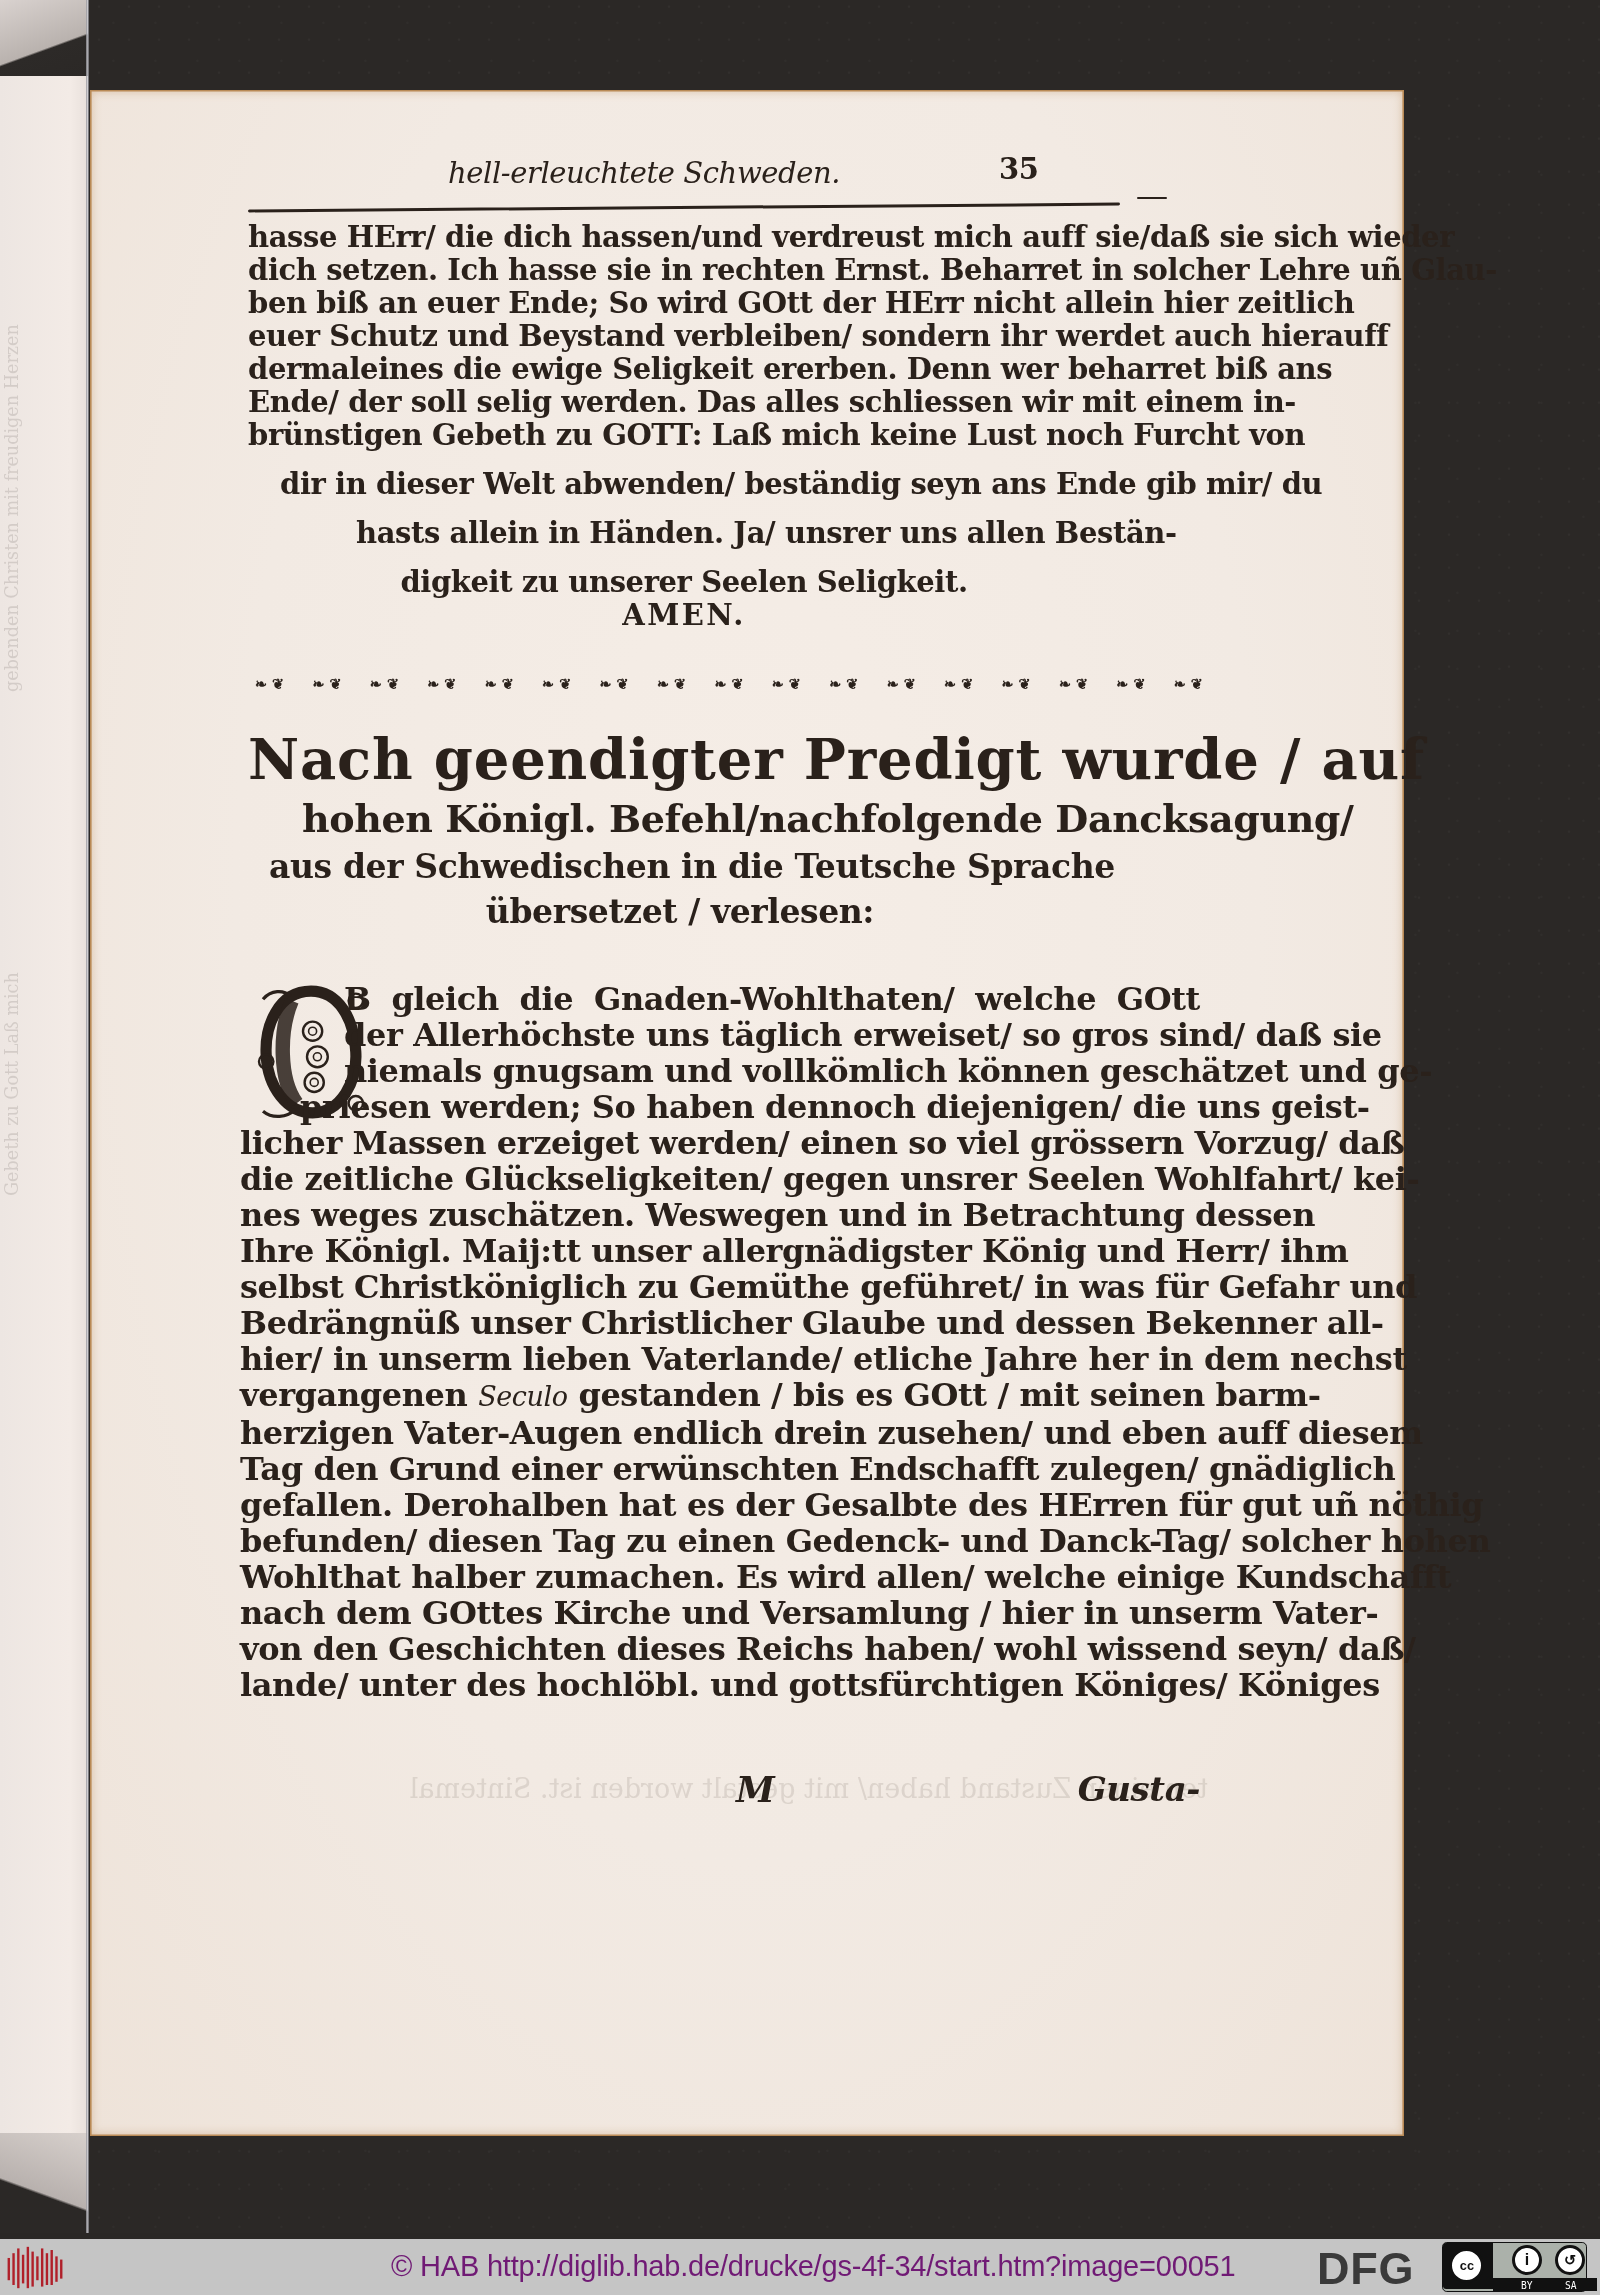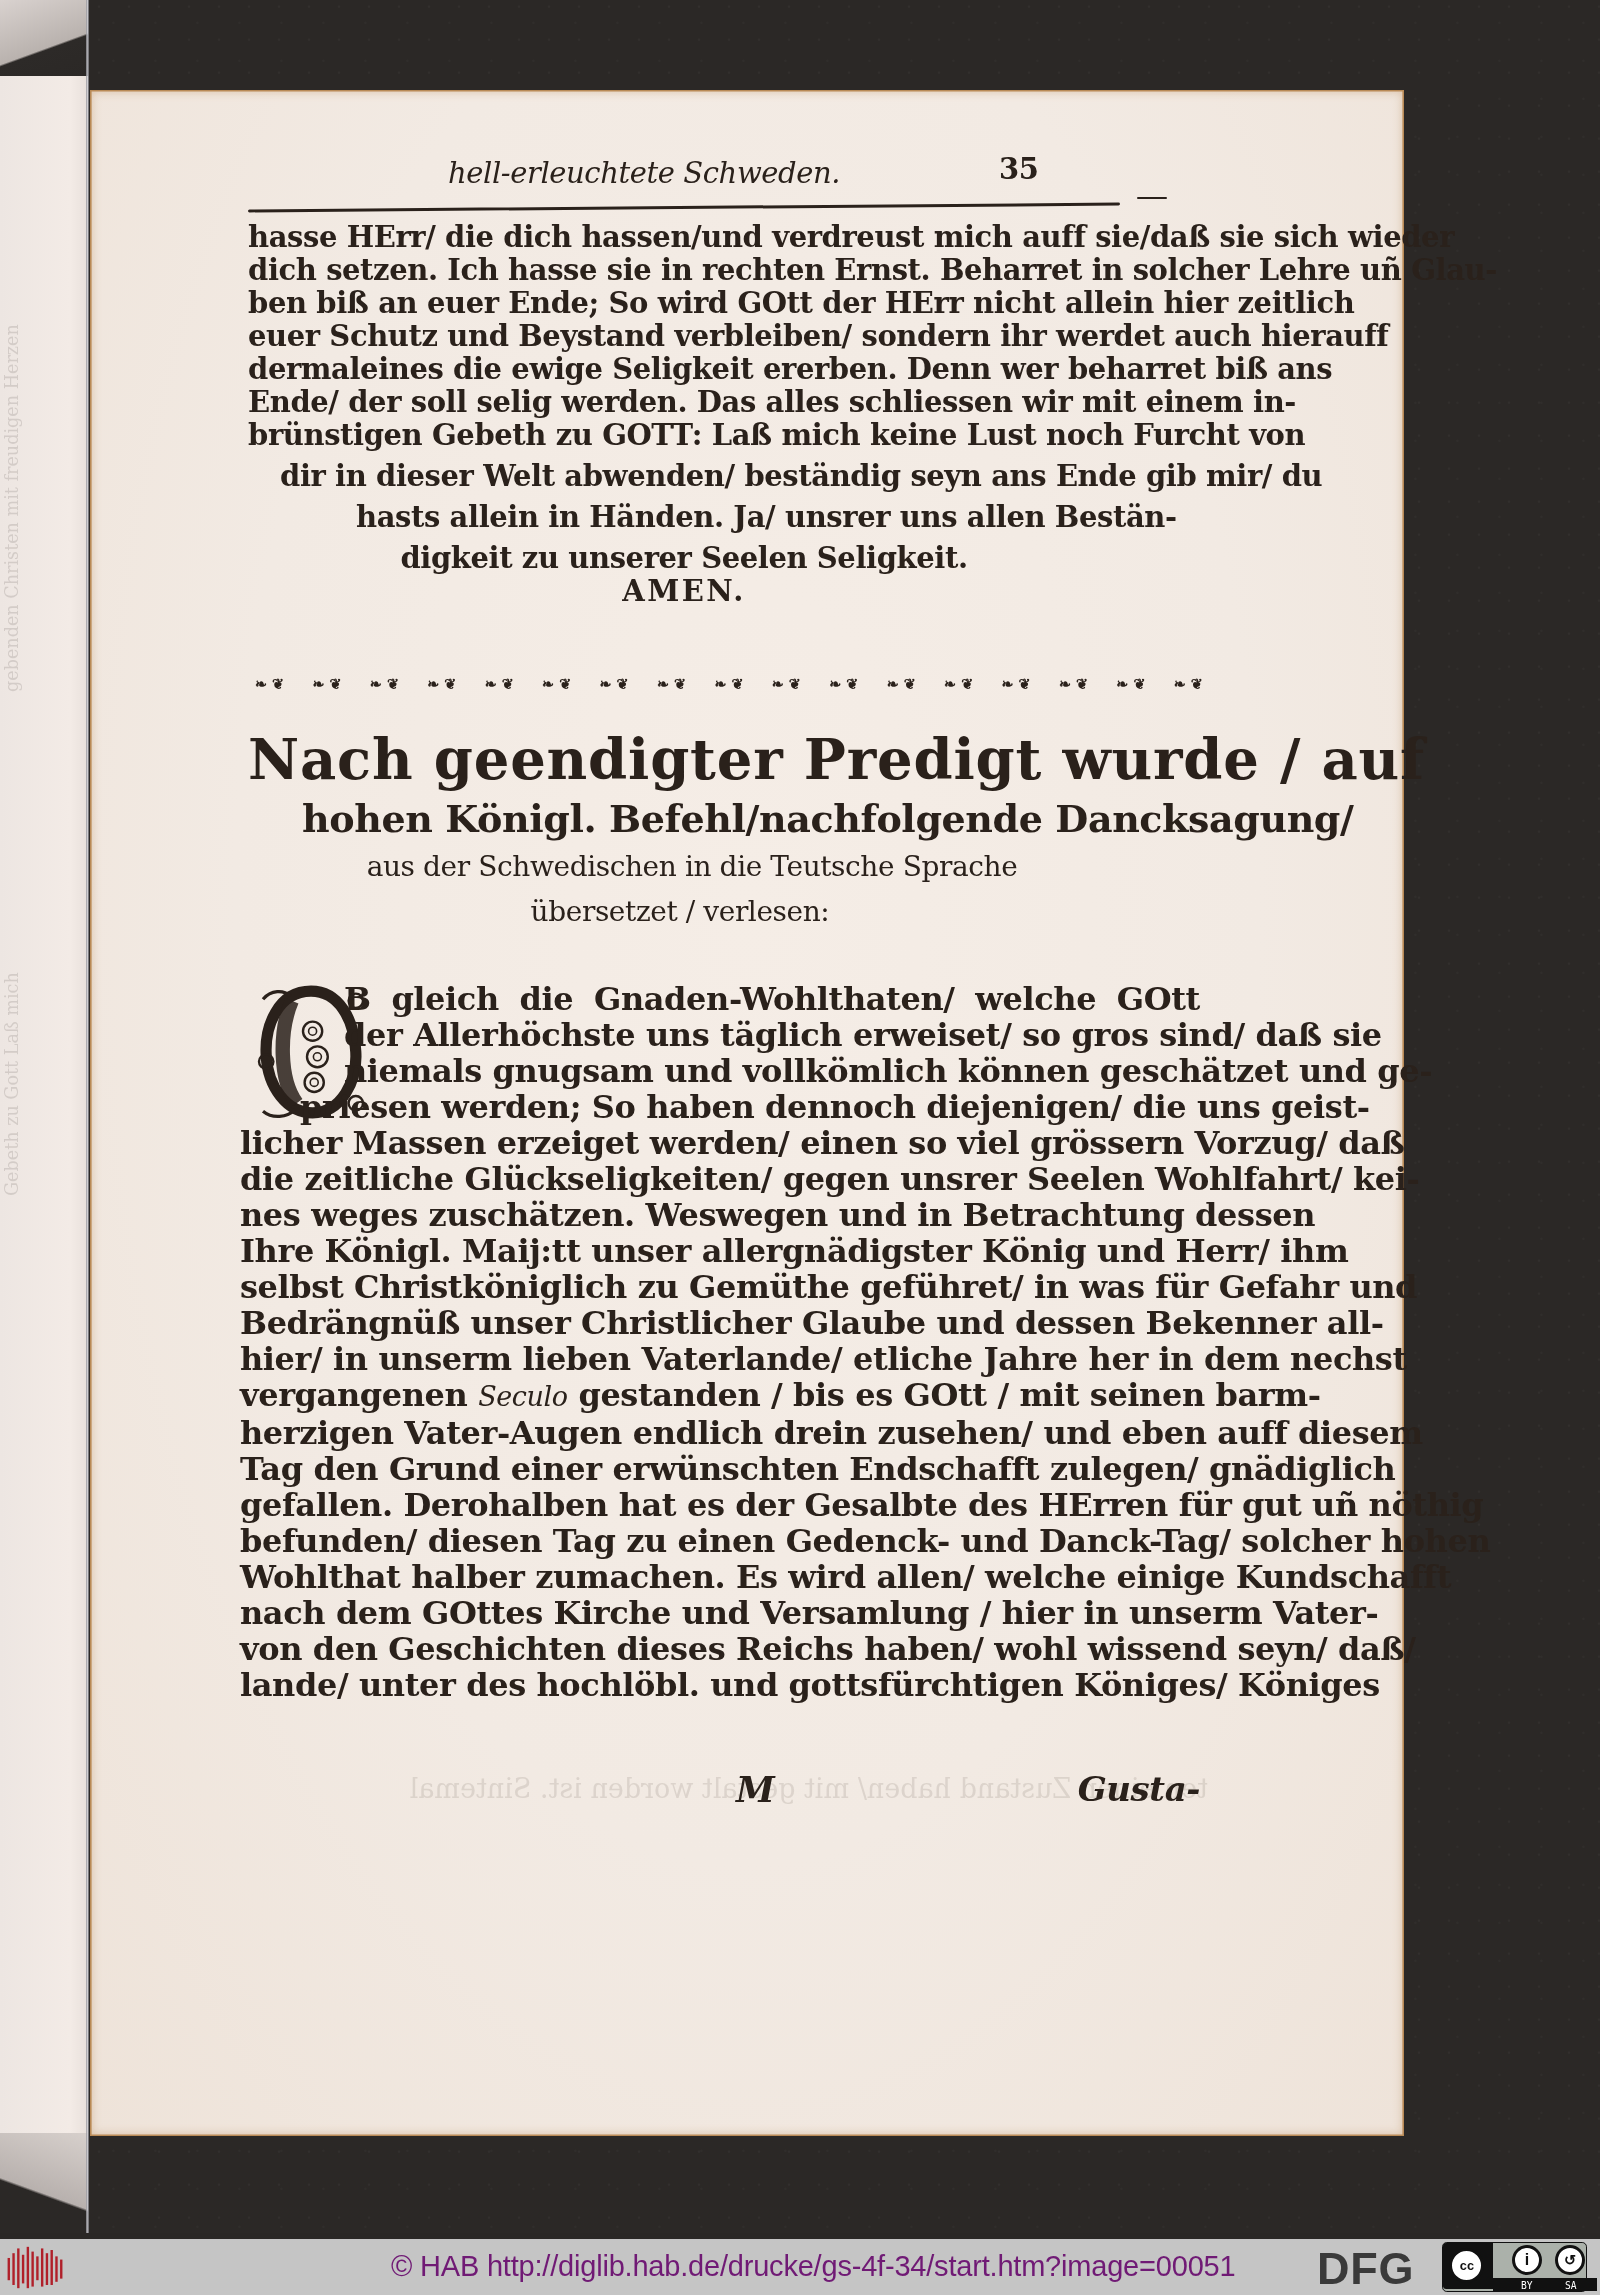--- a/index.html
+++ b/index.html
@@ -72,21 +72,21 @@
       position: absolute; left: 1137px; top: 197px; width: 30px; height: 2.4px;
       background: #2a211b; border-radius: 1.6px;
     }
 
     .text-block { position: absolute; left: 248px; width: 872px; }
     .line {
       display: block; white-space: nowrap; font-size: 29px; line-height: 33px;
       text-align: justify; text-align-last: justify; font-weight: bold;
     }
     .line.center { text-align: center; text-align-last: center; }
-    .line.narrow { margin: 8px auto; }
+    .line.narrow { margin: 16px auto; }
 
     .p1 { top: 221px; }
 
     .ornament-row {
       position: absolute; left: 255px; top: 675px; width: 948px; height: 17.6px;
       display: flex; justify-content: space-between; align-items: center;
       font-size: 14.4px; color: #2a211b; letter-spacing: 0; font-weight: bold;
       overflow: hidden; white-space: nowrap;
     }
     .ornament-row span { display: inline-block; }
@@ -94,21 +94,21 @@
     .heading-block { position: absolute; left: 248px; top: 724px; width: 960px; }
     .h-line1 {
       display: block; font-size: 56px; line-height: 70px; font-weight: bold;
       text-align: justify; text-align-last: justify; white-space: nowrap; letter-spacing: 0.8px;
     }
     .h-line2 {
       display: block; font-size: 38px; line-height: 50px; font-weight: bold; white-space: nowrap;
       text-align: justify; text-align-last: justify; padding: 0 16px 0 54px;
     }
     .h-line3, .h-line4 {
-      display: block; font-size: 28px; line-height: 45px; font-weight: normal;
+      display: block; font-size: 33px; line-height: 45px; font-weight: bold;
       text-align: center; white-space: nowrap;
     }
     .h-line3 { padding-right: 72px; }
     .h-line4 { padding-right: 96px; }
 
     .body-block { position: absolute; left: 240px; top: 981px; width: 960px; }
     .body-block .line { font-size: 32px; line-height: 36px; }
     .indent-cap { padding-left: 104px; }
 
     .drop-cap {

